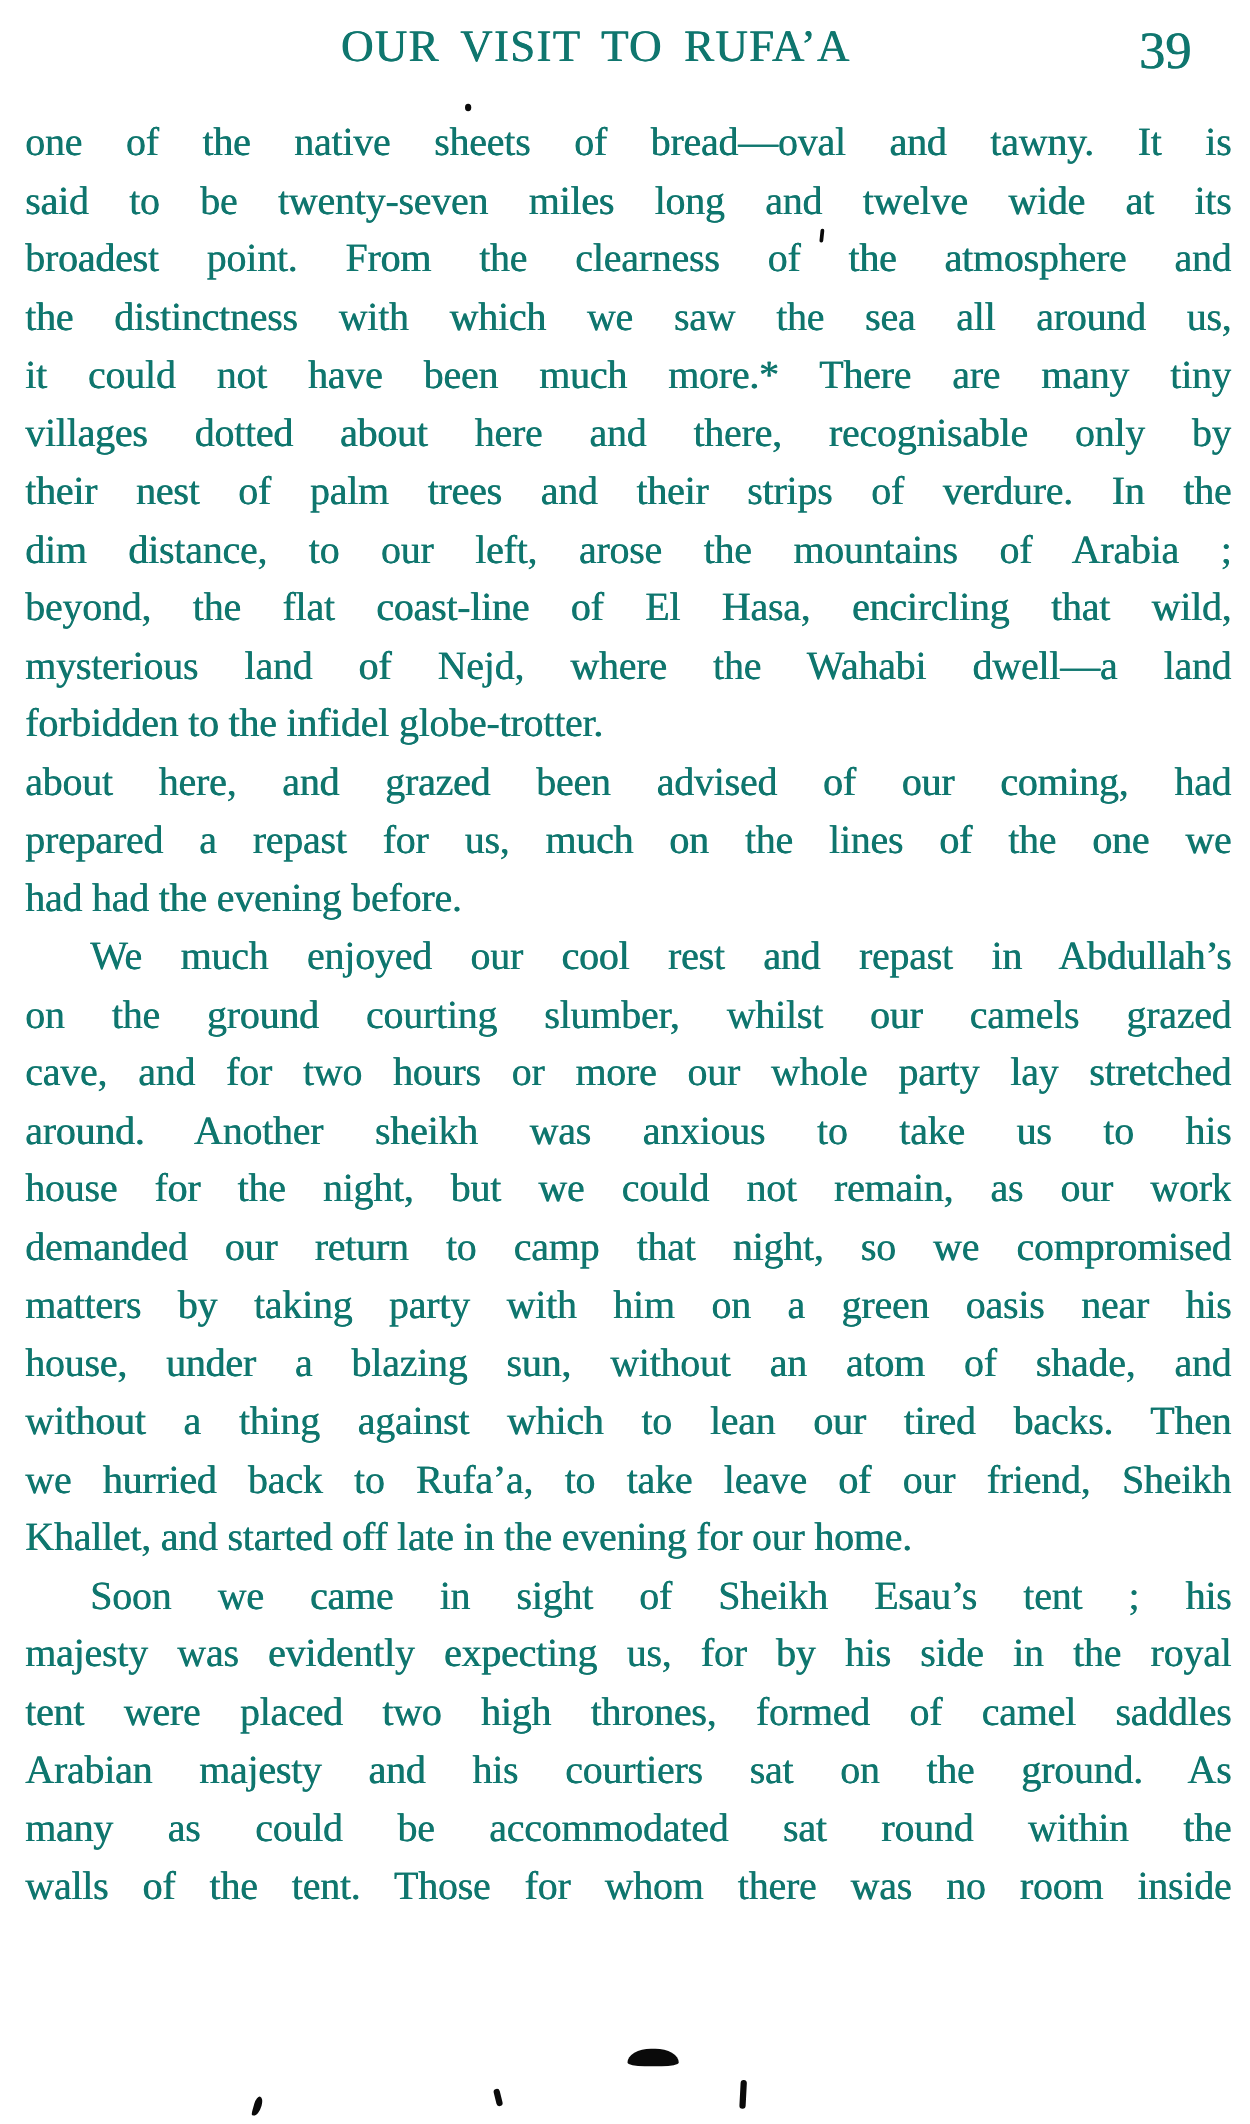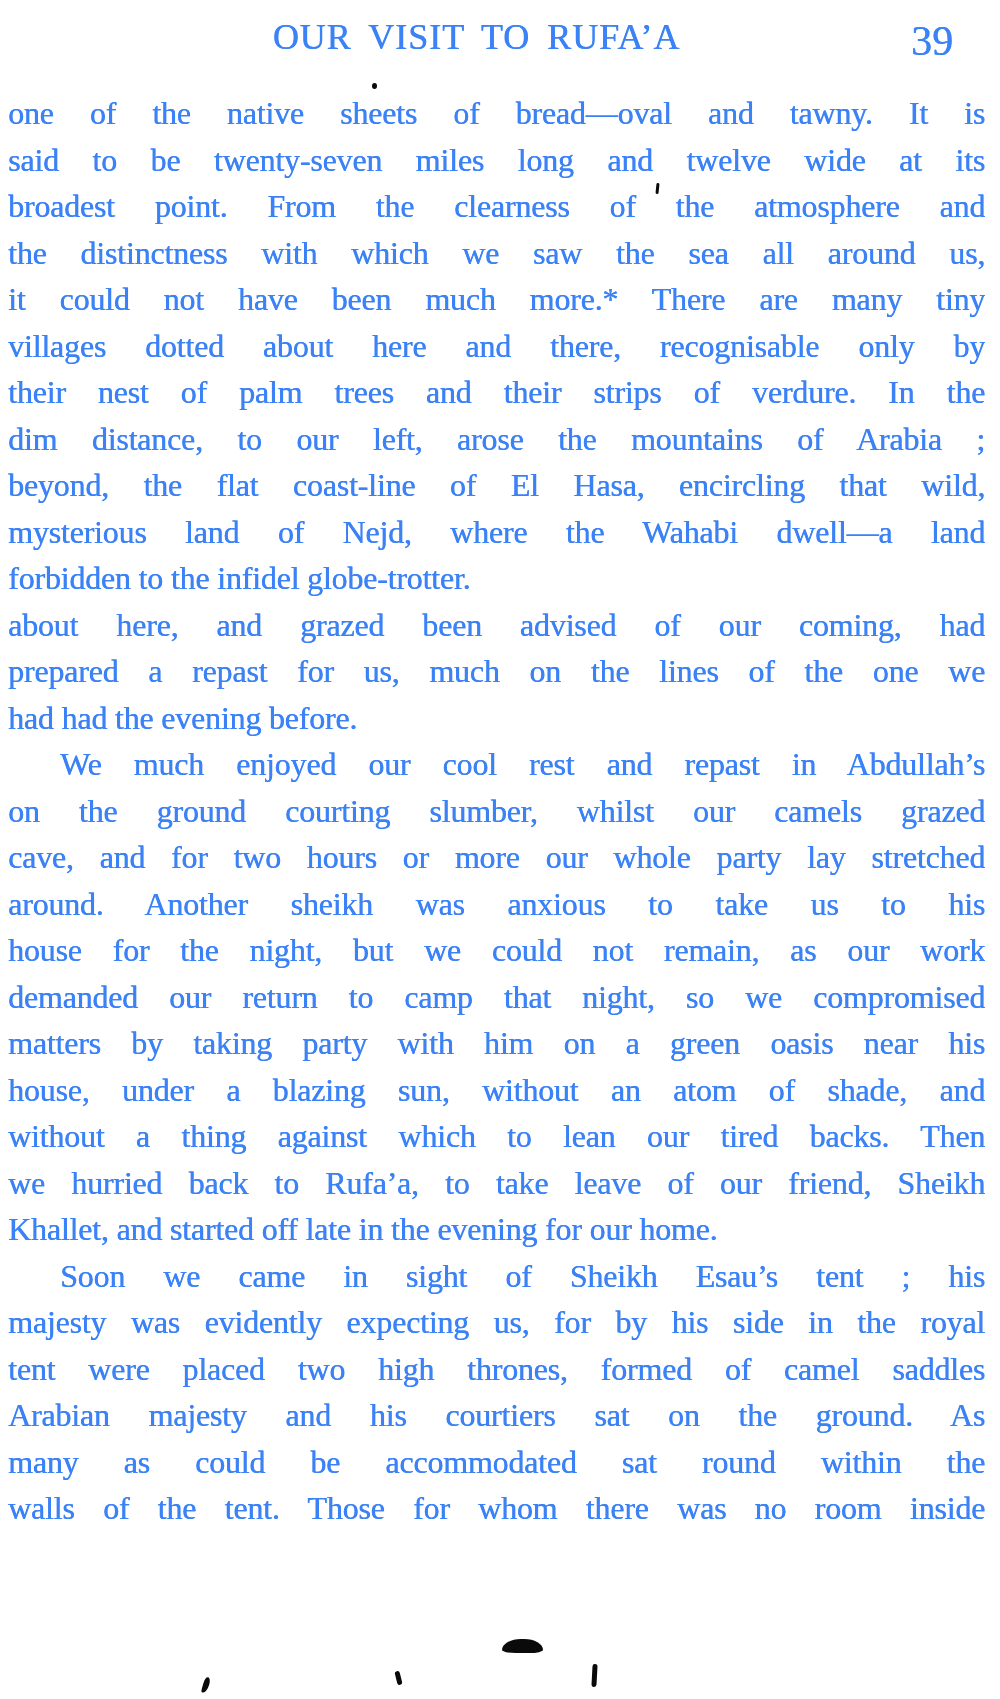--- a/index.html
+++ b/index.html
@@ -7,21 +7,21 @@
     padding: 0;
     background: #ffffff;
   }
   .page {
     position: relative;
     width: 1000px;
     height: 1699px;
     background: #ffffff;
     overflow: hidden;
     font-family: "Liberation Serif", "DejaVu Serif", serif;
-    color: #3b82f6;
+    color: #0f766e;
   }
   .header {
     position: absolute;
     top: 16px;
     left: 8px;
     width: 977px;
     height: 52px;
   }
   .running-title {
     text-align: center;
@@ -51,20 +51,21 @@
     height: 46.5px;
     line-height: 46.5px;
     font-size: 32px;
     letter-spacing: -0.2px;
     text-align: justify;
     text-align-last: justify;
     text-justify: inter-word;
     text-shadow: 0.45px 0 0 currentColor;
     white-space: normal;
     overflow: hidden;
+    margin-left: 12px;
   }
   .line.last { text-align-last: left; }
   .line.indent { text-indent: 52px; }
 
   
   .artifact { position: absolute; background: #0a0a0a; }
   .ink-blot {
     left: 502px; top: 1639px; width: 41px; height: 14px;
     border-radius: 55% 55% 40% 40% / 95% 95% 25% 25%;
   }

